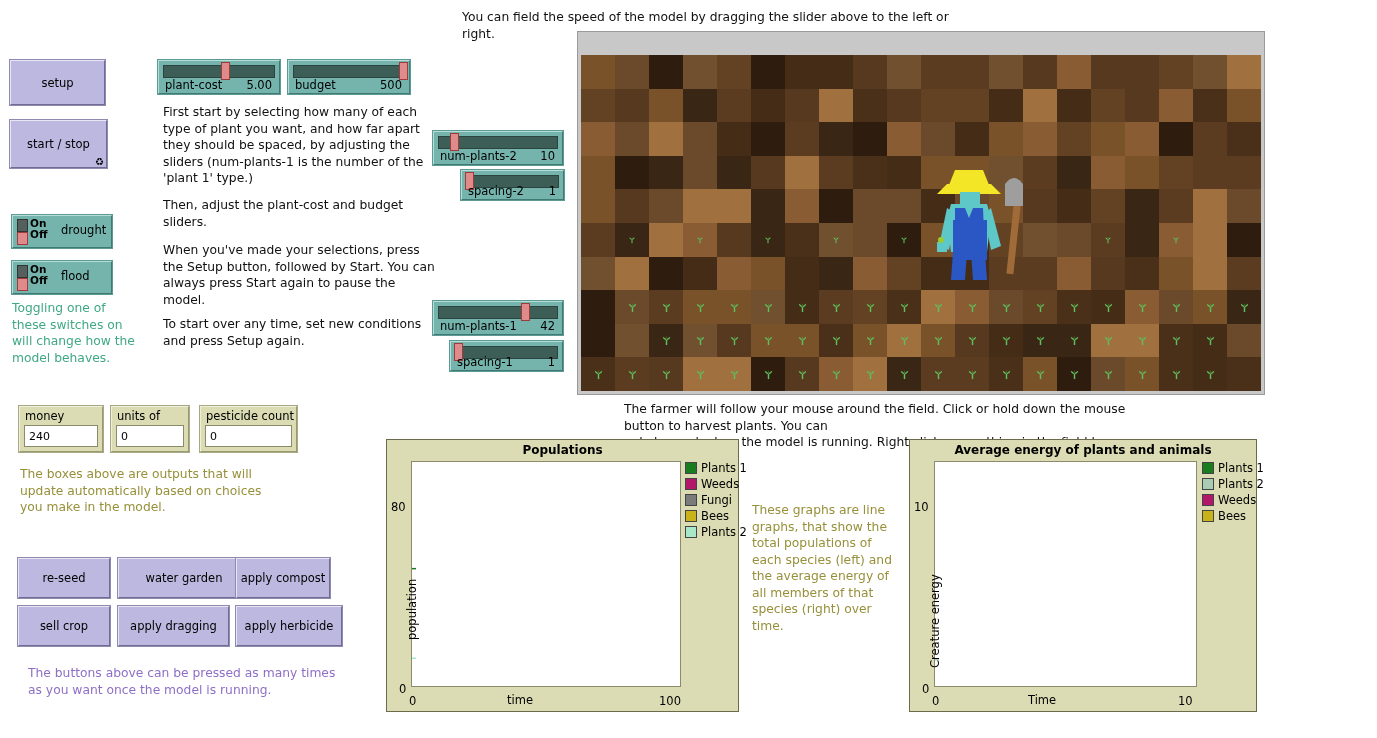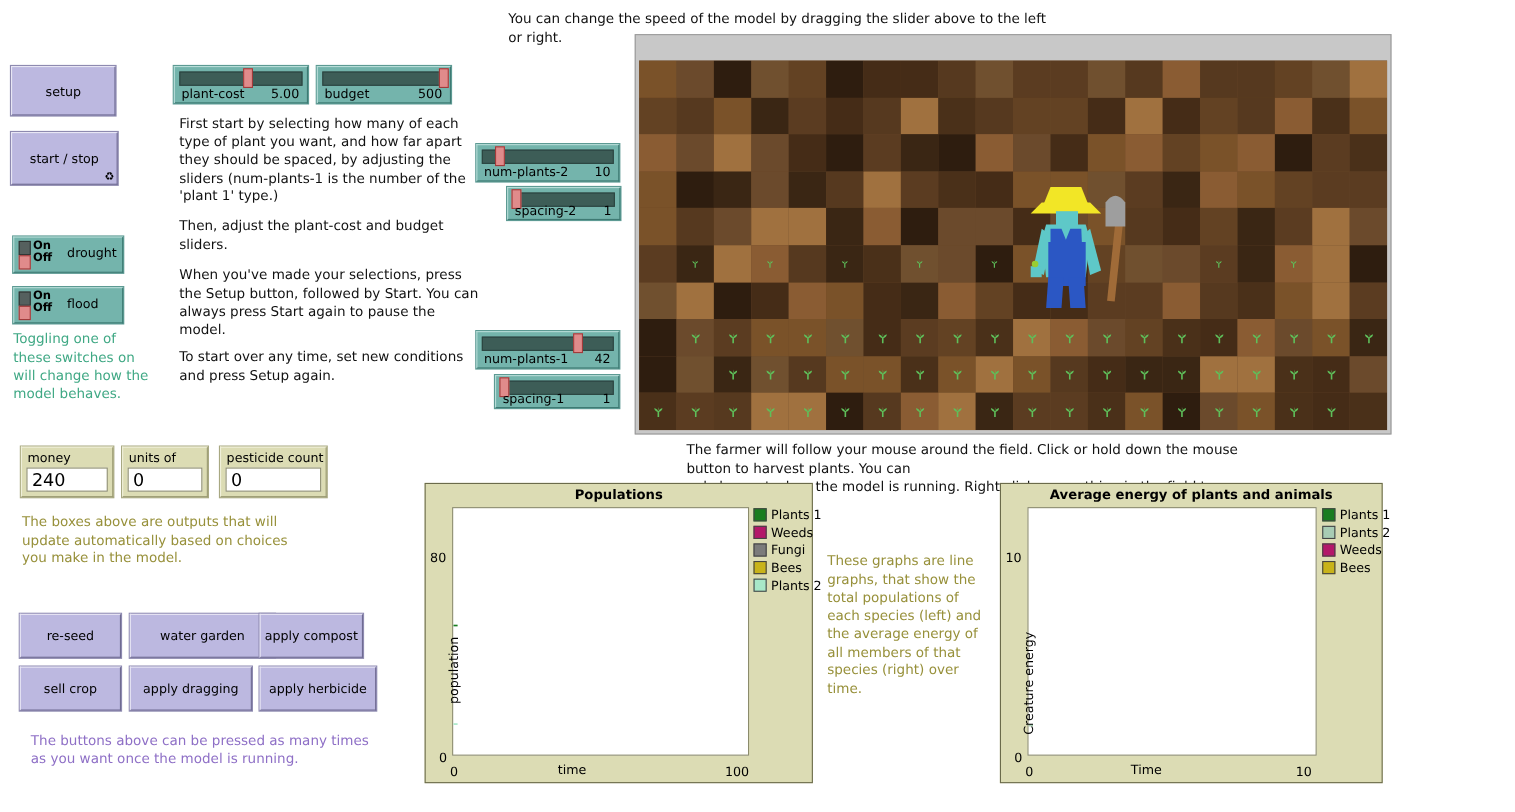--- a/index.html
+++ b/index.html
@@ -91,21 +91,21 @@
     border-left:1px solid #f0f0da;
     border-right:1px solid #9a9a72;
     border-bottom:1px solid #9a9a72;
     box-shadow:0 0 0 1px #a8a882;
     box-sizing:border-box;
   }
   .monitor-title{position:absolute;left:5px;top:2px;font-size:11.5px;color:#000;}
   .monitor-value-box{
     position:absolute;left:4px;right:4px;top:18px;bottom:4px;
     background:#ffffff;border:1px solid #8b8b6b;box-sizing:border-box;
-    display:flex;align-items:center;padding-left:4px;font-size:16px;
+    display:flex;align-items:center;padding-left:4px;font-size:11px;
   }
 
   
   .note{position:absolute;line-height:16.5px;font-size:12.3px;white-space:pre-line;}
   .note-black{color:#111;}
   .note-green{color:#3fa884;}
   .note-olive{color:#97903a;}
   .note-purple{color:#8e6fc6;}
 
   
@@ -165,21 +165,21 @@
   .legend-row{display:flex;align-items:center;height:16px;}
   .legend-swatch{
     width:12px;height:12px;margin-right:4px;
     border:1px solid #444;box-sizing:border-box;flex:none;
   }
   .legend-text{font-size:11.5px;white-space:nowrap;}
 </style>
 </head>
 <body>
 
-<div class="note note-black abs" id="top-note" style="left:462px;top:9px;width:500px;">You can change the speed of the model by dragging the slider above to the left or right.</div>
+<div class="note note-black abs" id="top-note" style="left:462px;top:9px;width:500px;">You can field the speed of the model by dragging the slider above to the left or right.</div>
 
 <div class="nl-button" id="setup-button" style="left:10px;top:60px;width:95px;height:45px;">setup</div>
 
 <div class="nl-button" id="start-stop-button" style="left:10px;top:120px;width:97px;height:48px;">
   <span>start / stop</span>
   <span class="forever-glyph">♻</span>
 </div>
 
 <div class="nl-switch" id="switch-drought" style="left:12px;top:215px;width:100px;height:33px;">
   <div class="switch-col">

